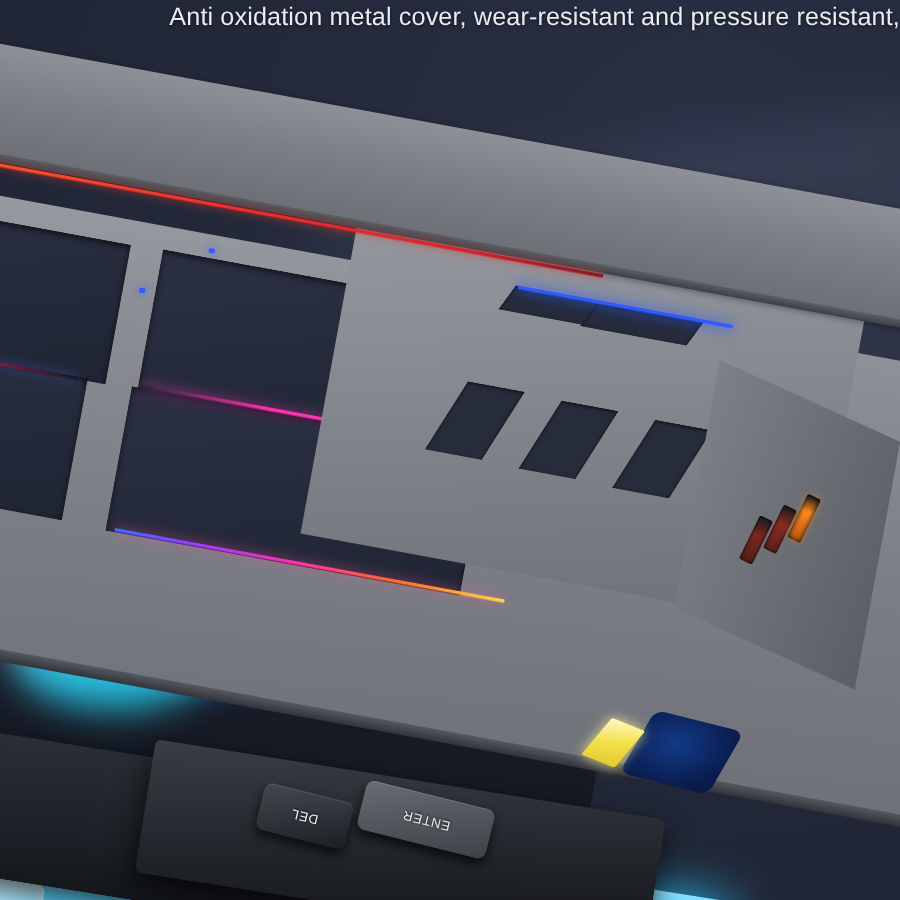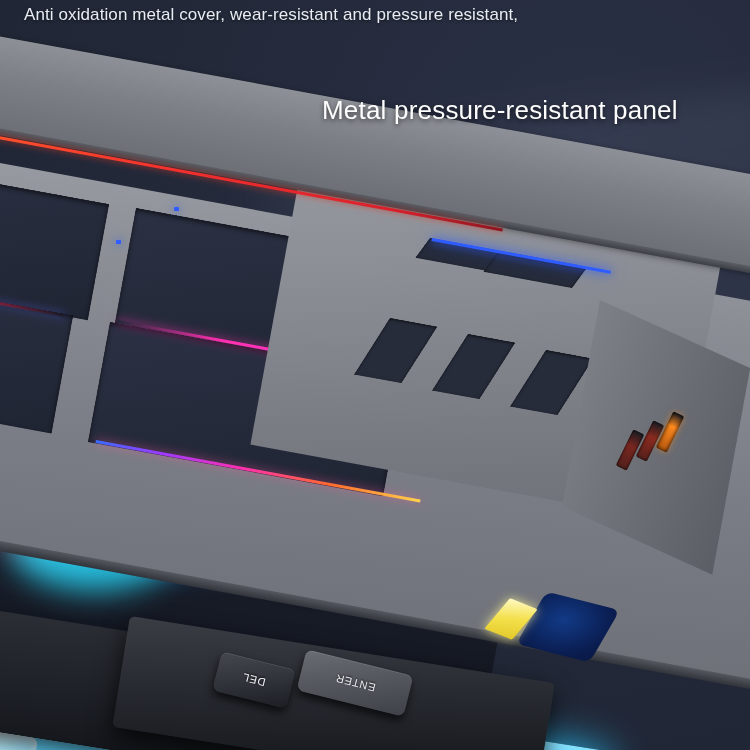--- a/index.html
+++ b/index.html
@@ -9,22 +9,22 @@
   
   .bg-grad{position:absolute;inset:0;
     background:
       radial-gradient(circle at 78% 22%, #2b3146 0%, #232939 48%, #1e2332 100%);
   }
   .bg-sheen{position:absolute;right:-60px;top:120px;width:520px;height:560px;
     background:linear-gradient(200deg,rgba(120,130,155,.16),rgba(120,130,155,0) 60%);
     transform:rotate(-8deg);filter:blur(18px);}
 
   
-  .caption{position:absolute;left:0;right:0;top:2px;text-align:left;color:#e9ecf3;
-    font-size:17px;line-height:26px;letter-spacing:.1px;
+  .caption{position:absolute;left:0;right:0;top:2px;text-align:right;color:#e9ecf3;
+    font-size:21px;line-height:26px;letter-spacing:.1px;
     text-shadow:0 1px 3px rgba(0,0,0,.55);}
   .caption .l1{display:block;padding-left:24px;}
   .caption .l2{display:block;padding-left:86px;}
   .headline{position:absolute;left:322px;top:95px;color:#fdfdfe;font-size:26px;
     letter-spacing:.2px;text-shadow:0 2px 5px rgba(0,0,0,.6);white-space:nowrap;}
 
   
   .panel-wrap{position:absolute;inset:0;}
   .metal{position:absolute;}
 
@@ -290,15 +290,14 @@
         <span class="rot180">DEL</span>
       </div>
       <div class="key grey" style="left: 300px; top: 662px; width: 110px; height: 42px; transform: rotate(14deg);">
         <span class="rot180">ENTER</span>
       </div>
     </div>
 
   <div class="caption">
     <span class="l1">Anti oxidation metal cover, wear-resistant and pressure resistant,</span>
   </div>
-  <div class="headline">Metal pressure-resistant panel</div>
 
 </div>
 
 </body></html>

